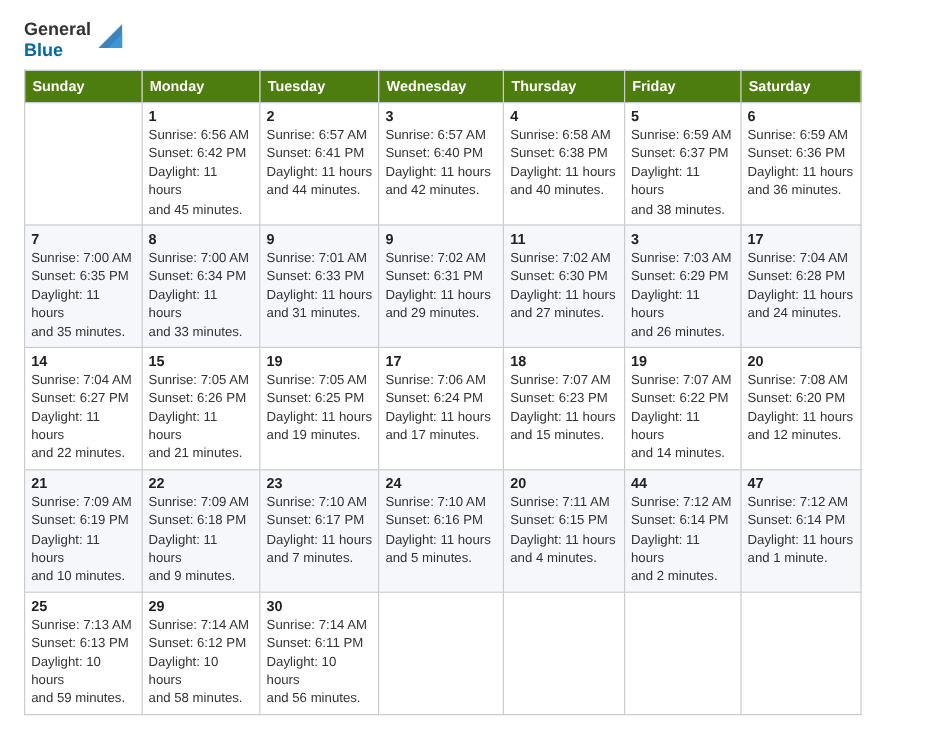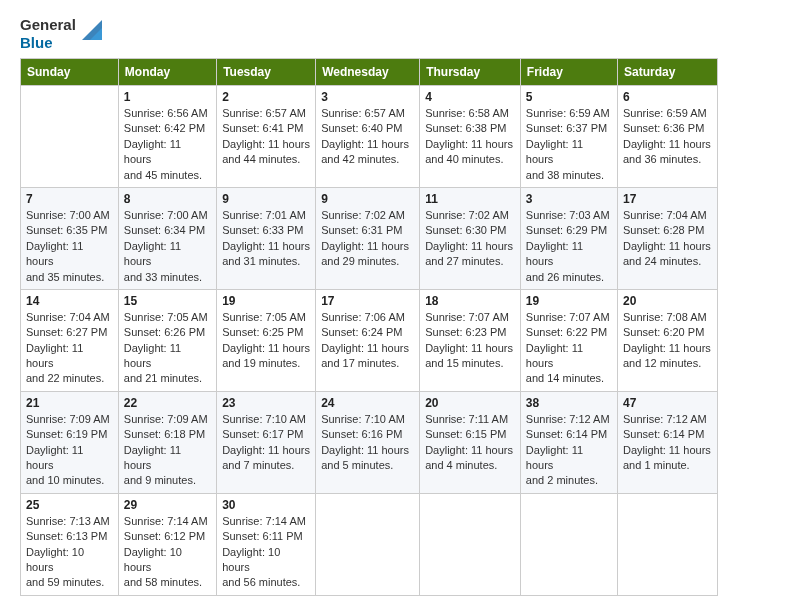--- a/index.html
+++ b/index.html
@@ -217,21 +217,21 @@
           </td>
           <td>
             <span class="day-number">24</span>
             <div class="day-info">Sunrise: 7:10 AM<br>Sunset: 6:16 PM<br>Daylight: 11 hours<br>and 5 minutes.</div>
           </td>
           <td>
             <span class="day-number">20</span>
             <div class="day-info">Sunrise: 7:11 AM<br>Sunset: 6:15 PM<br>Daylight: 11 hours<br>and 4 minutes.</div>
           </td>
           <td>
-            <span class="day-number">38</span>
+            <span class="day-number">44</span>
             <div class="day-info">Sunrise: 7:12 AM<br>Sunset: 6:14 PM<br>Daylight: 11 hours<br>and 2 minutes.</div>
           </td>
           <td>
             <span class="day-number">47</span>
             <div class="day-info">Sunrise: 7:12 AM<br>Sunset: 6:14 PM<br>Daylight: 11 hours<br>and 1 minute.</div>
           </td>
         </tr>
         <tr>
           <td>
             <span class="day-number">25</span>

